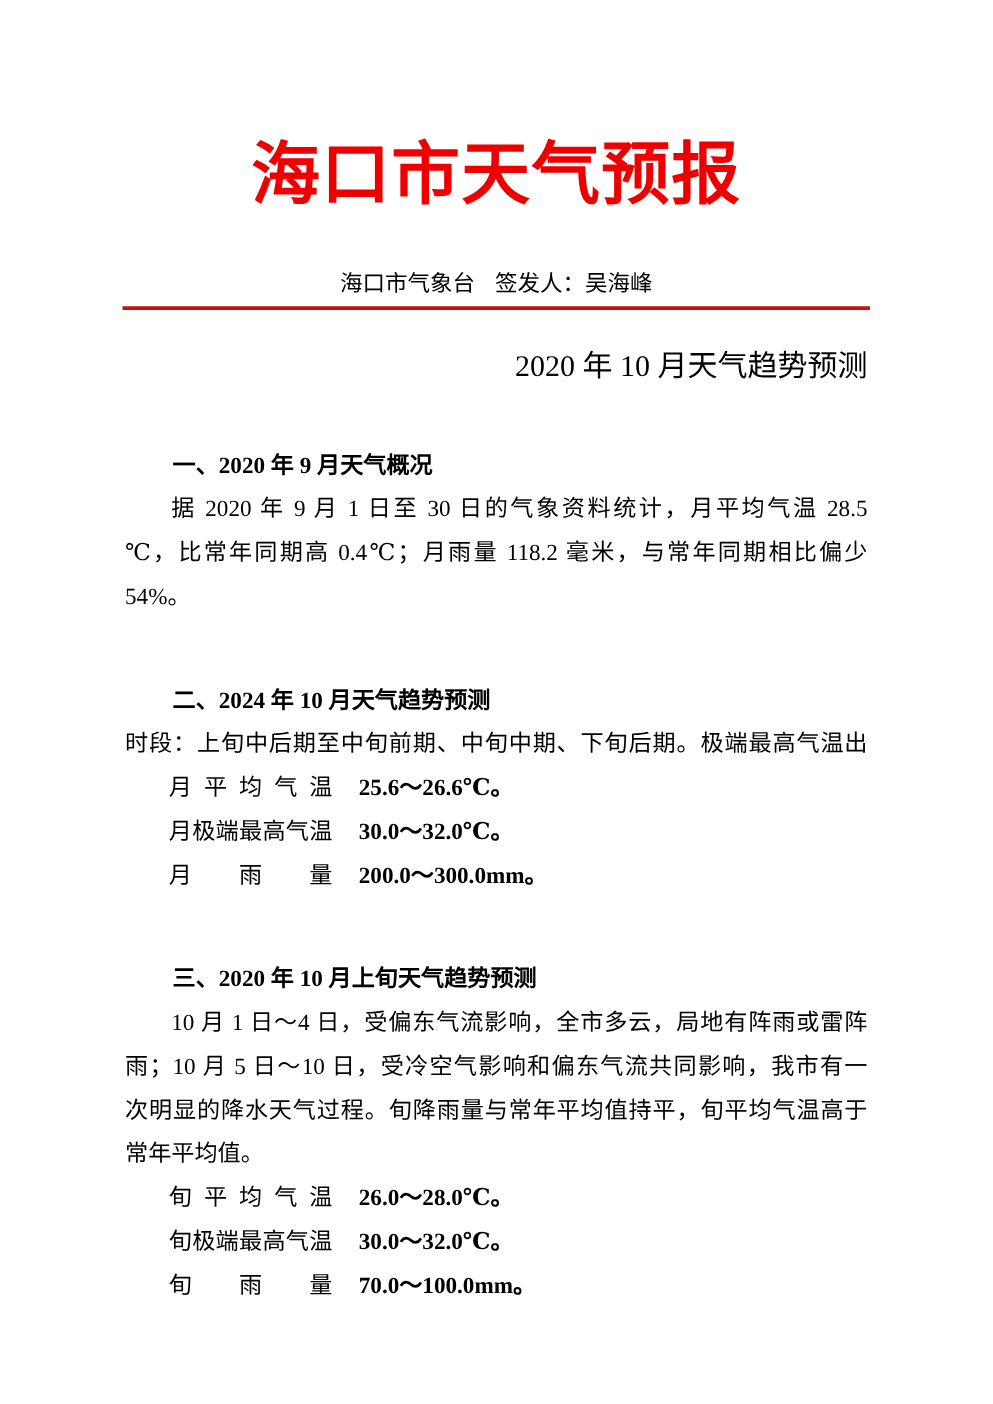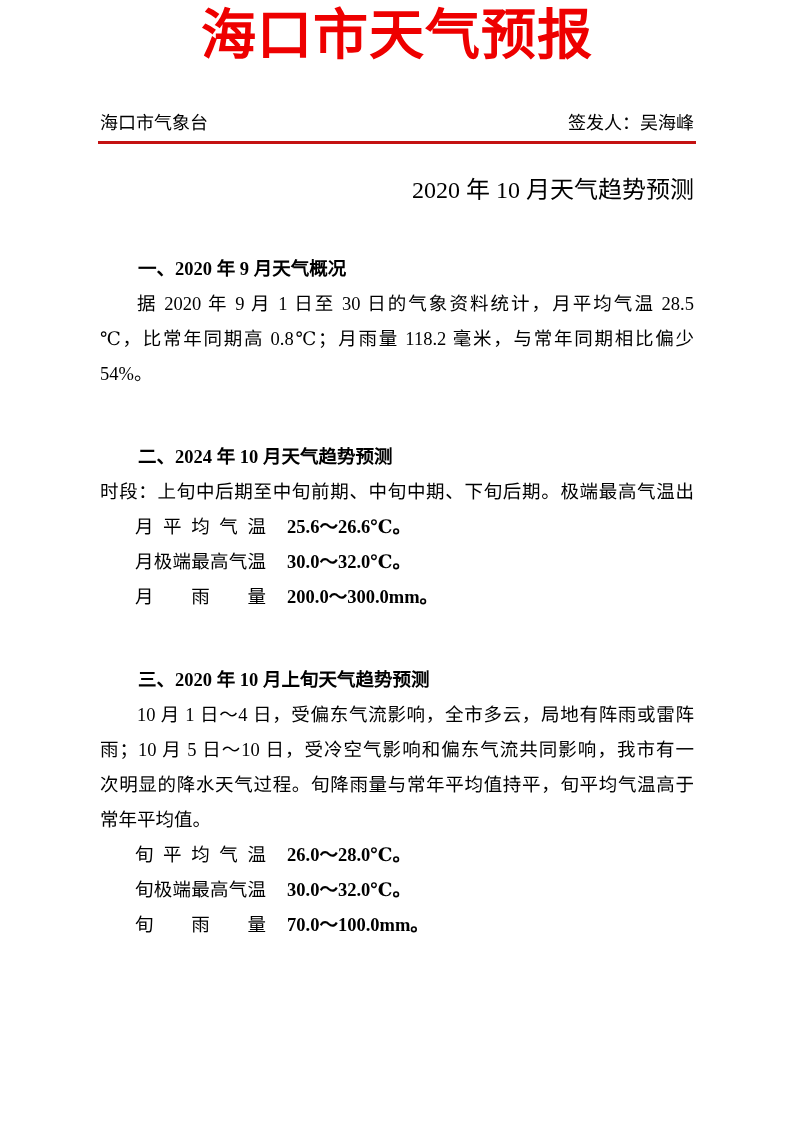--- a/index.html
+++ b/index.html
@@ -18,32 +18,33 @@
   }
   .page {
     position: relative;
     width: 794px;
     height: 1123px;
     padding: 0 100px;
     overflow: hidden;
     background: var(--page-background);
   }
   .doc-title {
+    padding-top: 104px;
     text-align: center;
     font-size: 55px;
     line-height: 72px;
     font-weight: bold;
     color: var(--title-color);
     letter-spacing: 1px;
     white-space: nowrap;
   }
   .letterhead-row {
     margin-top: 40px;
     display: flex;
-    justify-content: space-between;
+    justify-content: center;
     align-items: flex-end;
     font-size: 18px;
     line-height: 22px;
     gap: 16px;
   }
   .red-rule {
     margin-top: 7px;
     margin-left: -2px;
     margin-right: -2px;
     height: 3px;
@@ -109,21 +110,21 @@
   <div class="red-rule"></div>
 
   <h2 class="doc-heading">2020 年 10 月天气趋势预测</h2>
 
   <div class="body-block">
 
     <section>
       <h3 class="sec-heading">一、2020 年 9 月天气概况</h3>
       <div>
         <div class="para-line first">据 2020 年 9 月 1 日至 30 日的气象资料统计，月平均气温 28.5</div>
-        <div class="para-line">℃，比常年同期高 0.8℃；月雨量 118.2 毫米，与常年同期相比偏少</div>
+        <div class="para-line">℃，比常年同期高 0.4℃；月雨量 118.2 毫米，与常年同期相比偏少</div>
         <div class="para-line last">54%。</div>
       </div>
     </section>
 
     <section>
       <h3 class="sec-heading">二、2024 年 10 月天气趋势预测</h3>
       <div>
         <div class="para-line">时段：上旬中后期至中旬前期、中旬中期、下旬后期。极端最高气温出</div>
       </div>
       <div class="data-line">

